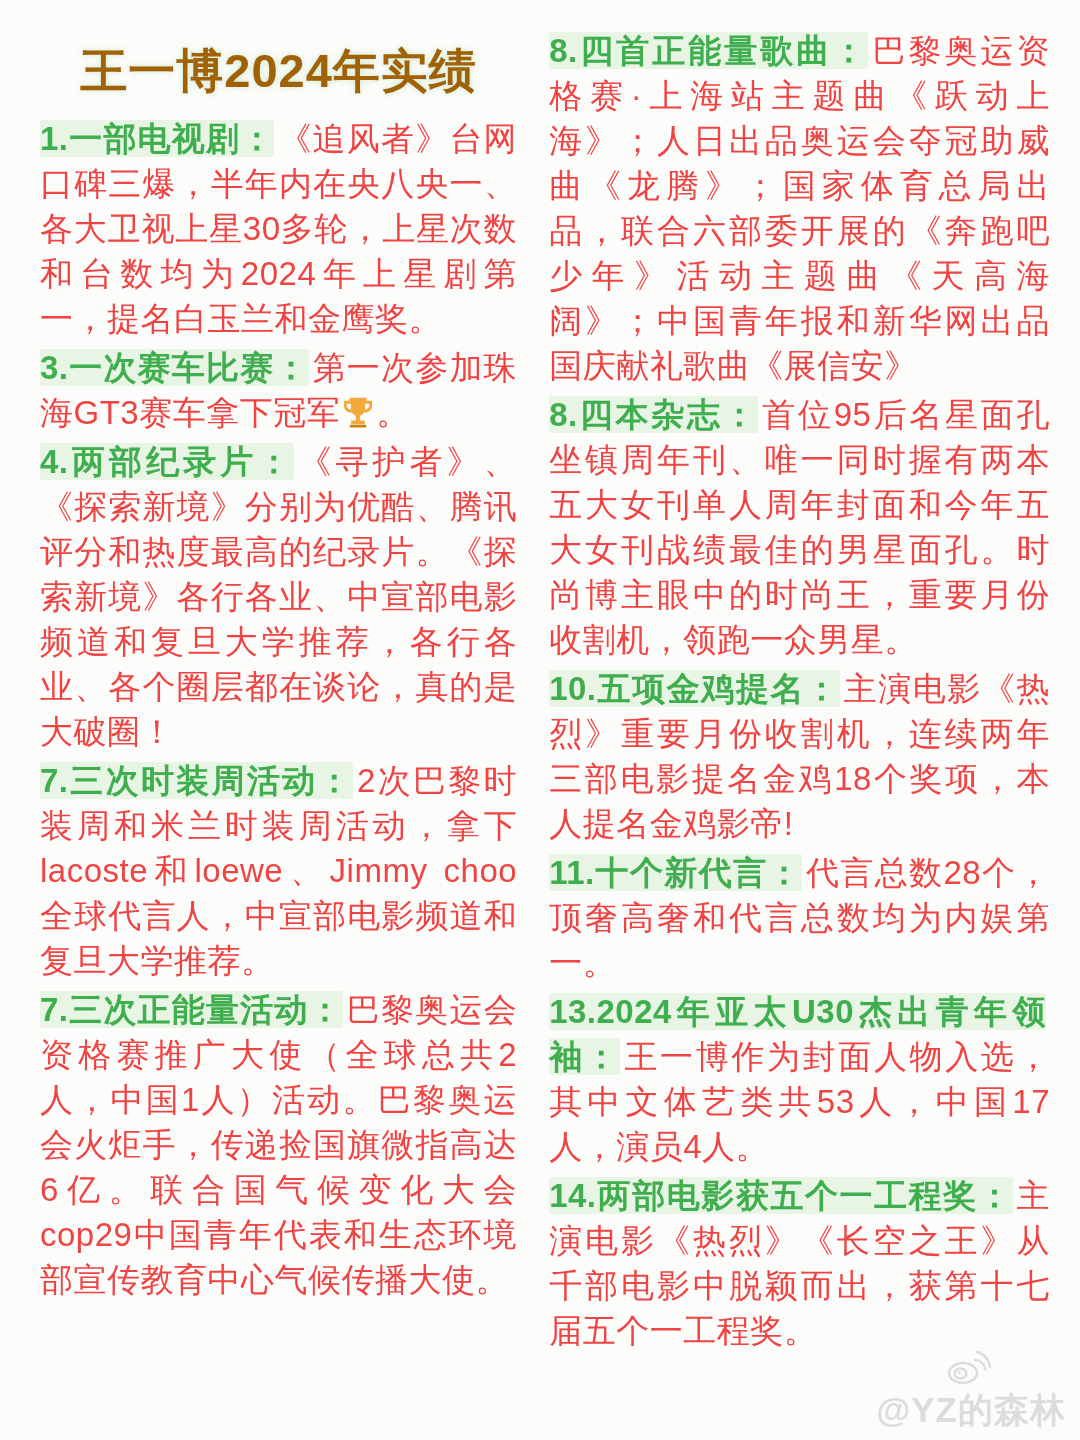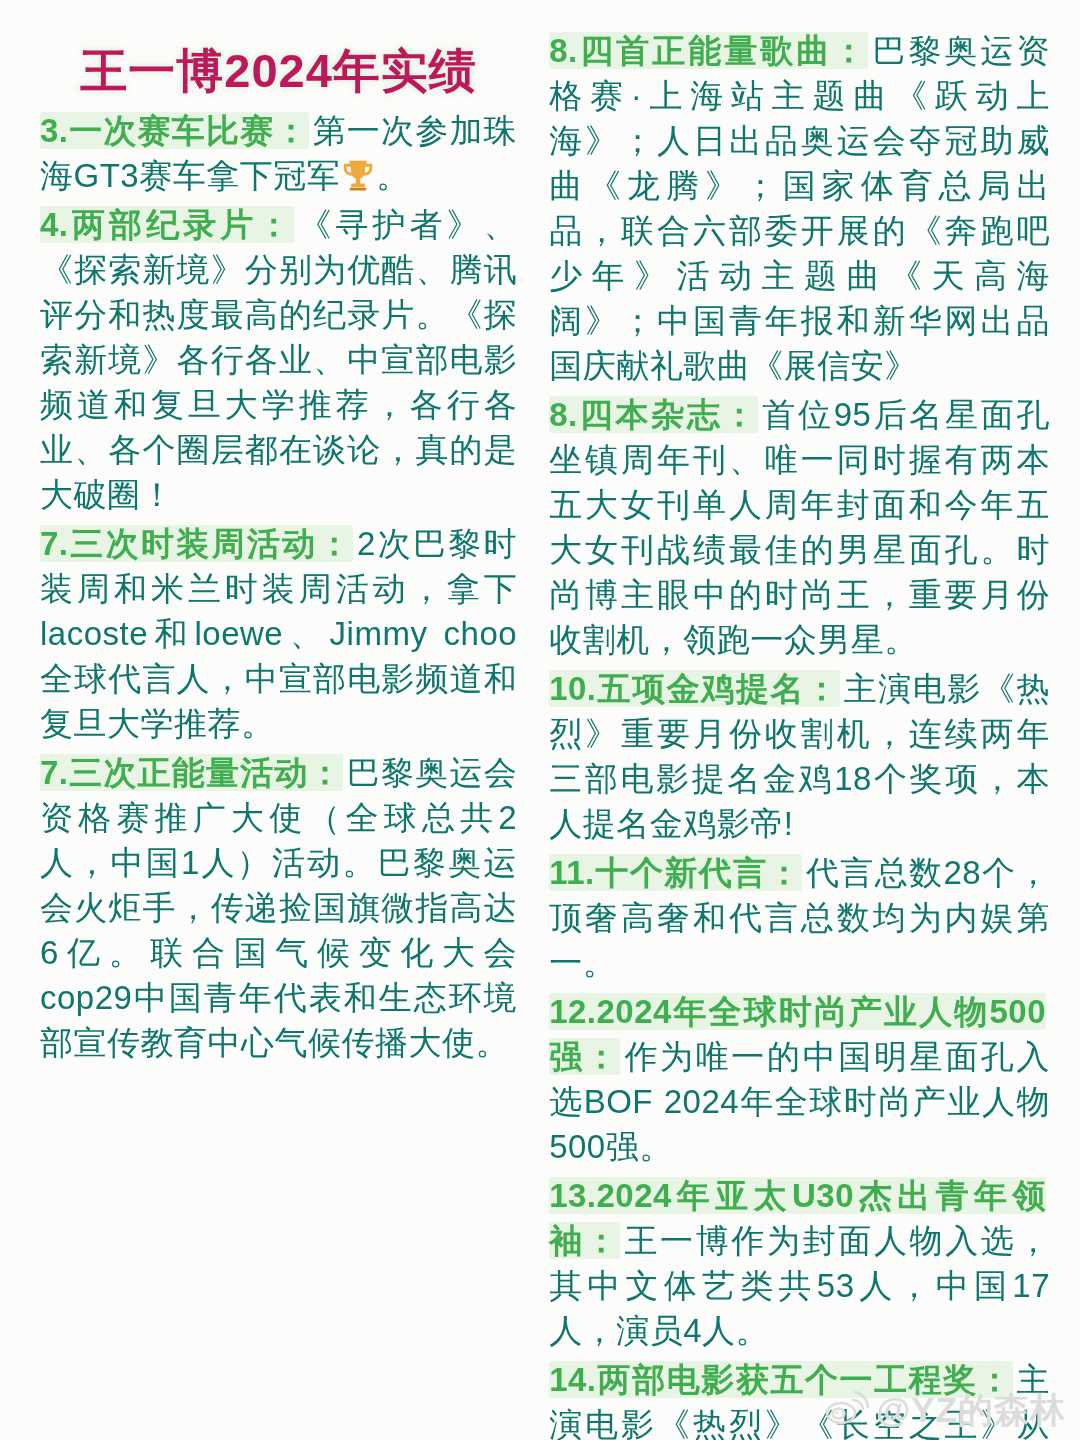--- a/index.html
+++ b/index.html
@@ -25,79 +25,83 @@
     box-sizing: border-box;
   }
   .col-left {
     width: 482px;
     margin-right: 32px;
   }
   .col-right {
     width: 506px;
   }
   .page-title {
-    margin: 16px 0 10px 0;
+    margin: 16px 0 18px 0;
     text-align: center;
     font-size: 47px;
     line-height: 54px;
     font-weight: bold;
-    color: #be185d;
+    color: #a16207;
     letter-spacing: 1px;
     text-shadow: 0 0 6px rgba(142, 209, 141, 0.45);
   }
   .item {
     font-size: 33px;
     line-height: 45px;
     margin: 0 0 4px 0;
     text-align: justify;
     letter-spacing: 0.5px;
   }
   .item .h {
     color: #3fae4e;
     font-weight: bold;
     margin-right: 4px;
     background: rgba(178, 224, 172, 0.28);
     border-radius: 3px;
     box-decoration-break: clone;
     -webkit-box-decoration-break: clone;
   }
   .item .b {
-    color: #0f766e;
+    color: #ef4444;
   }
   .trophy {
     display: inline-block;
     width: 34px;
     height: 34px;
     vertical-align: -5px;
     margin: 0 1px;
   }
   .watermark {
     position: absolute;
     right: 14px;
     bottom: 6px;
     display: flex;
-    align-items: flex-start;
+    align-items: center;
     color: #dcdcdc;
     font-size: 35px;
     font-weight: bold;
     letter-spacing: 1px;
     text-shadow: 0 0 1px #ffffff;
+    flex-direction: column;
   }
   .watermark svg {
     margin-right: 6px;
   }
 </style>
 </head>
 <body>
 
 <div class="page">
 
   <div class="col col-left">
     <h1 class="page-title">王一博2024年实绩</h1>
 
+    <p class="item">
+      <span class="h">1.一部电视剧：</span><span class="b">《追风者》台网口碑三爆，半年内在央八央一、各大卫视上星30多轮，上星次数和台数均为2024年上星剧第一，提名白玉兰和金鹰奖。</span>
+    </p>
 
 
     <p class="item">
       <span class="h">3.一次赛车比赛：</span><span class="b">第一次参加珠海GT3赛车拿下冠军</span><svg class="trophy" viewBox="0 0 24 24" aria-hidden="true">
           <path fill="#f2a93b" d="M6 2h12v2h4v3.2c0 2.9-2.2 5.2-5 5.2h-.7a6.2 6.2 0 0 1-2.8 2.3V18h3.3v2.6H7.2V18h3.3v-3.3A6.2 6.2 0 0 1 7.7 12.4H7c-2.8 0-5-2.3-5-5.2V4h4V2zm-2 5.2c0 1.7 1.3 3.1 3 3.2V6.2H4v1zm16 0v-1h-3v4.2c1.7-.1 3-1.5 3-3.2z"></path>
           <rect x="6.2" y="21" width="11.6" height="2" rx="0.6" fill="#c9830f"></rect>
         </svg><span class="b">。</span>
     </p>
 
     <p class="item">
@@ -125,23 +129,20 @@
     </p>
 
     <p class="item">
       <span class="h">10.五项金鸡提名：</span><span class="b">主演电影《热烈》重要月份收割机，连续两年三部电影提名金鸡18个奖项，本人提名金鸡影帝!</span>
     </p>
 
     <p class="item">
       <span class="h">11.十个新代言：</span><span class="b">代言总数28个，顶奢高奢和代言总数均为内娱第一。</span>
     </p>
 
-    <p class="item">
-      <span class="h">12.2024年全球时尚产业人物500强：</span><span class="b">作为唯一的中国明星面孔入选BOF 2024年全球时尚产业人物500强。</span>
-    </p>
 
     <p class="item">
       <span class="h">13.2024年亚太U30杰出青年领袖：</span><span class="b">王一博作为封面人物入选，其中文体艺类共53人，中国17人，演员4人。</span>
     </p>
 
     <p class="item">
       <span class="h">14.两部电影获五个一工程奖：</span><span class="b">主演电影《热烈》《长空之王》从千部电影中脱颖而出，获第十七届五个一工程奖。</span>
     </p>
 
   </div>

